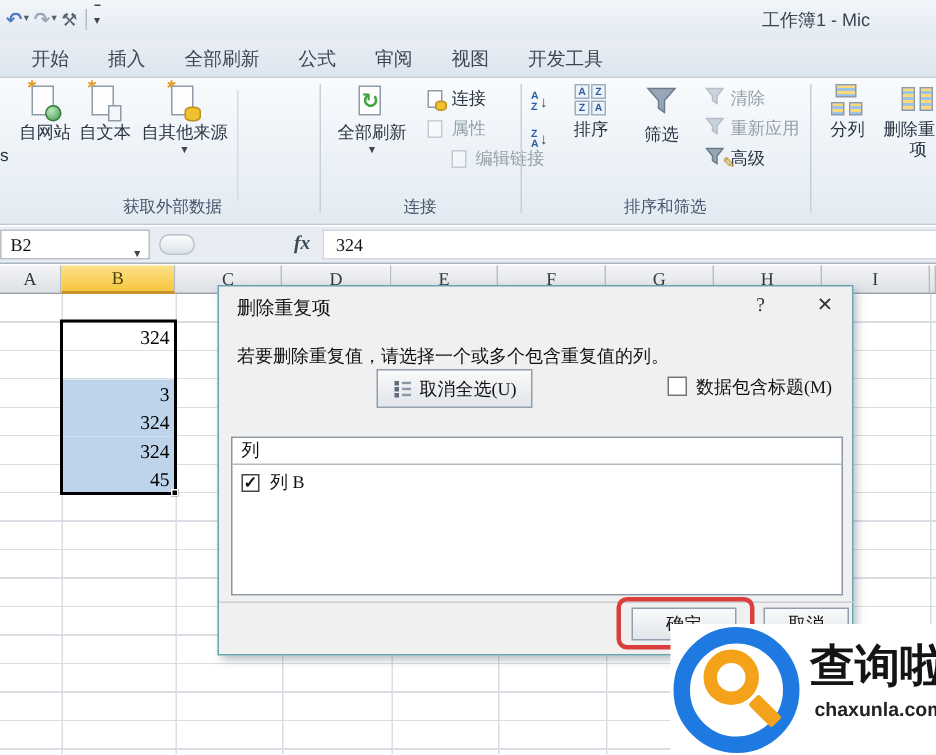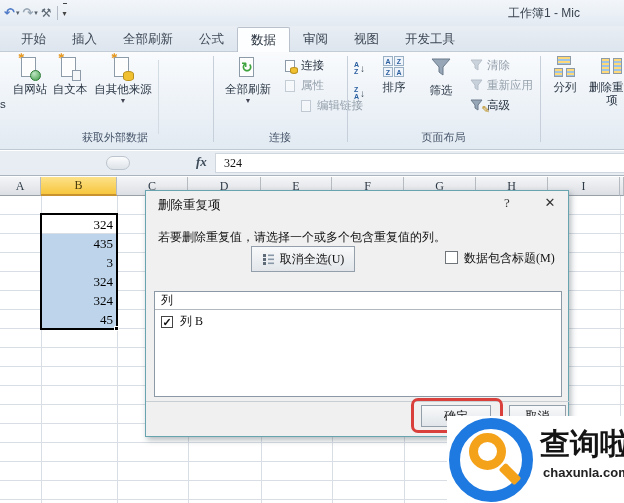--- a/index.html
+++ b/index.html
@@ -149,21 +149,20 @@
       <span class="qat-btn qat-more">▾</span>
     </div>
     <div class="win-title">工作簿1 - Mic</div>
   </div>
 
   <div class="tabrow">
     <span class="tab">开始</span>
     <span class="tab">插入</span>
     <span class="tab">全部刷新</span>
     <span class="tab">公式</span>
-    <span class="tab active">数据</span>
     <span class="tab">审阅</span>
     <span class="tab">视图</span>
     <span class="tab">开发工具</span>
   </div>
 
   <div class="ribbon">
     <span class="cutlabel">s</span>
 
     <div class="bigbtn" style="left:10px; width:40px;">
       <span class="doc">
@@ -264,41 +263,45 @@
             <path d="M1 1 H12 L8 6 V11 L5 9 V6 Z" fill="#97a7b7" stroke="#6b7b8c"></path>
           </svg></span>
       <span>重新应用</span>
     </div>
     <div class="smallrow" style="left:470px; top:46px;">
       <span class="sicon funnel-wrap"><svg width="13" height="12" viewBox="0 0 13 12">
             <path d="M1 1 H12 L8 6 V11 L5 9 V6 Z" fill="#97a7b7" stroke="#6b7b8c"></path>
           </svg><span class="pencil">✎</span></span>
       <span>高级</span>
     </div>
-    <div class="glabel" style="left:347px; width:193px;">页面布局</div>
+    <div class="glabel" style="left:347px; width:193px;">排序和筛选</div>
     <div class="gsep" style="left:540px;"></div>
 
     <div class="bigbtn" style="left:546px; width:38px;">
       <span class="tableicon">
         <span class="t" style="left:3px; top:0;"></span>
         <span class="t" style="left:0; top:12px; width:9px;"></span>
         <span class="t" style="left:12px; top:12px; width:9px;"></span>
       </span>
       <span class="lbl">分列</span>
     </div>
     <div class="bigbtn" style="left:588px; width:48px;">
       <span class="tableicon">
         <span class="t" style="left:0; top:2px; width:9px; height:16px;"></span>
         <span class="t" style="left:12px; top:2px; width:9px; height:16px;"></span>
       </span>
       <span class="lbl" style="width:48px; white-space:normal;">删除重复项</span>
     </div>
   </div>
 
   <div class="fbar">
+    <div class="namebox serif">
+      <span>B2</span>
+      <span class="nb-caret">▼</span>
+    </div>
     <div class="fpill"></div>
     <div class="fx">fx</div>
     <div class="fvalue serif">324</div>
   </div>
 
   <div class="grid serif">
     <div class="ghead">
       <div class="gh" style="width:41px;">A</div>
       <div class="gh sel" style="width:76px;">B</div>
       <div class="gh" style="width:71px;">C</div>
@@ -315,21 +318,20 @@
     <div class="vline" style="left:117px;"></div>
     <div class="vline" style="left:188px;"></div>
     <div class="vline" style="left:261px;"></div>
     <div class="vline" style="left:332px;"></div>
     <div class="vline" style="left:404px;"></div>
     <div class="vline" style="left:476px;"></div>
     <div class="vline" style="left:548px;"></div>
     <div class="vline" style="left:620px;"></div>
 
     <div class="bcell" style="top:38px;">324</div>
-    <div class="bcell selfill" style="top:57px;">435</div>
     <div class="bcell selfill" style="top:76px;">3</div>
     <div class="bcell selfill" style="top:95px;">324</div>
     <div class="bcell selfill" style="top:114px;">324</div>
     <div class="bcell selfill" style="top:133px;">45</div>
     <div class="sel-border"></div>
     <div class="fill-handle"></div>
   </div>
 
   <div class="dialog dlg-serif">
     <div class="dlg-title">删除重复项</div>

